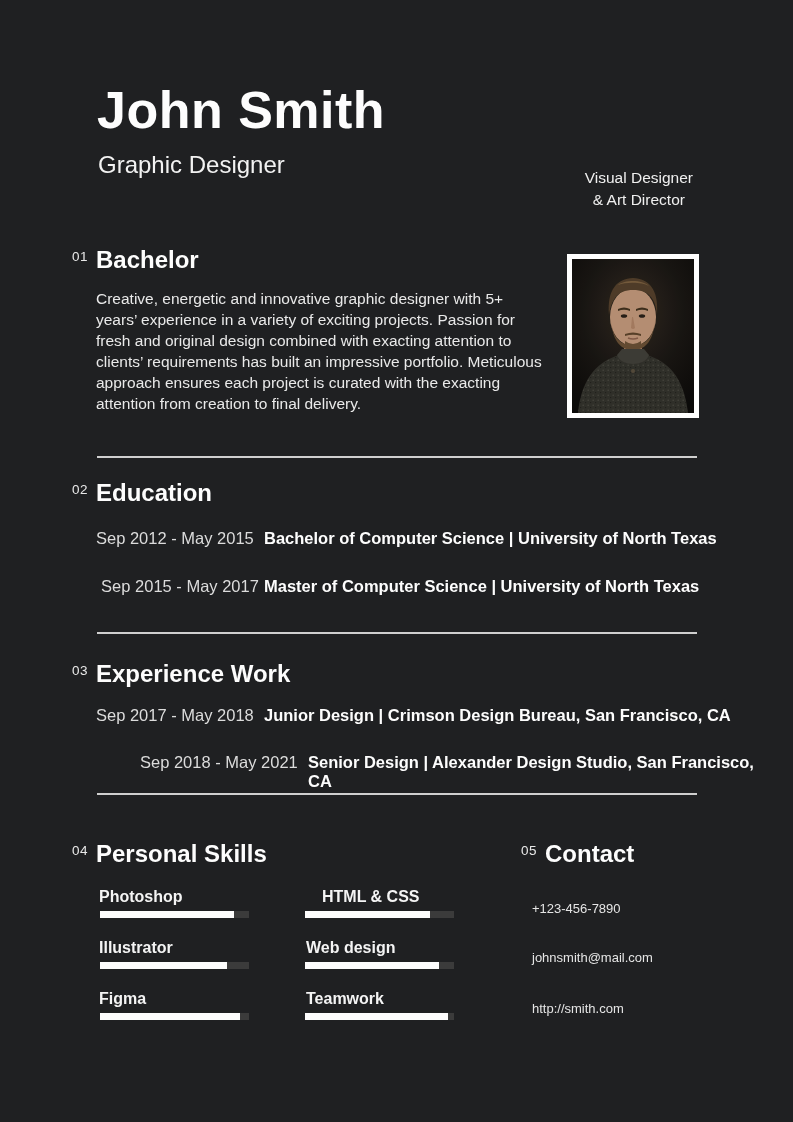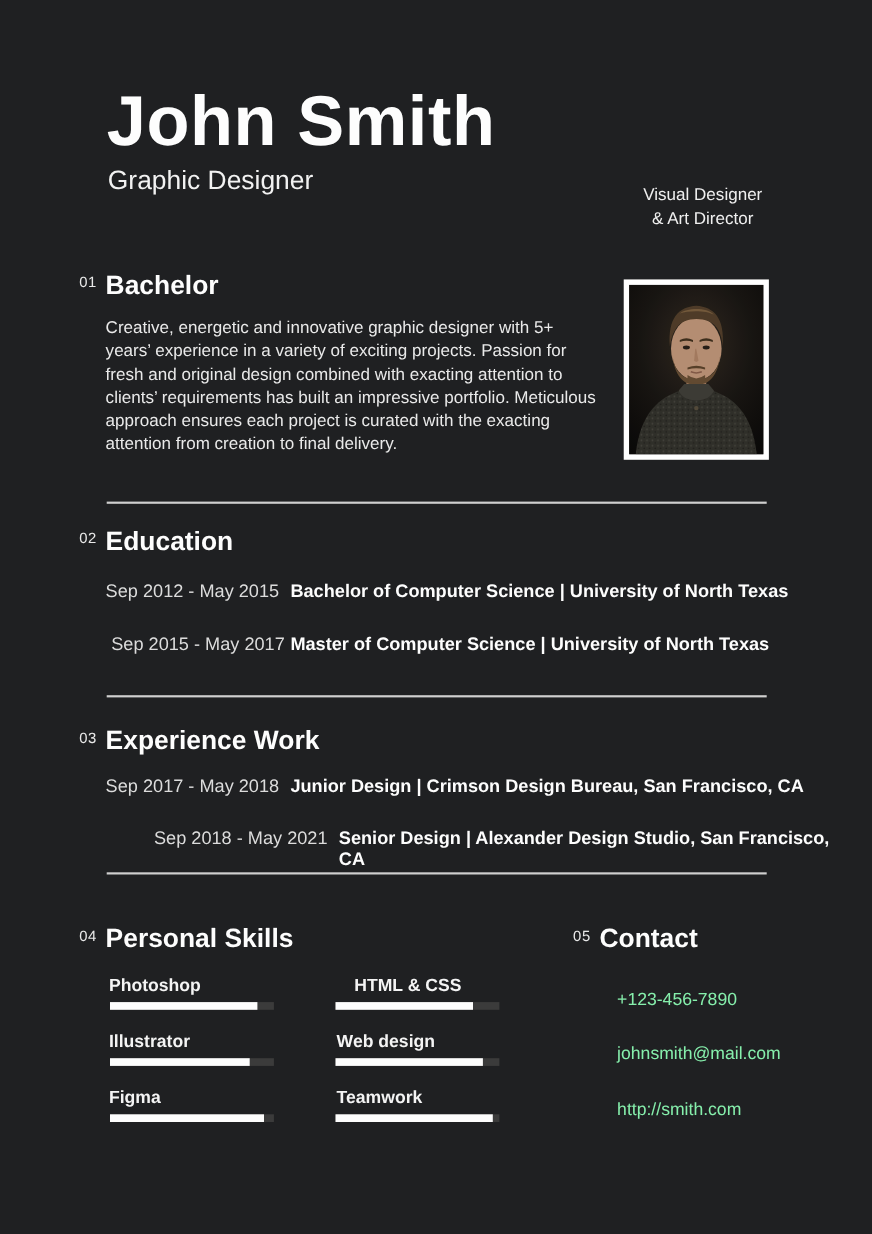--- a/index.html
+++ b/index.html
@@ -8,21 +8,21 @@
     background: #1f2022;
     font-family: "Liberation Sans", "DejaVu Sans", sans-serif;
     color: #ffffff;
     overflow: hidden;
   }
   .page { position: relative; width: 793px; height: 1122px; background: #1f2022; }
 
   
   .name {
     position: absolute; left: 97px; top: 80px;
-    font-size: 64px; font-weight: 700; letter-spacing: 0.5px;
+    font-size: 52px; font-weight: 700; letter-spacing: 0.5px;
     line-height: 60px; color: #fdfdfd;
   }
   .role {
     position: absolute; left: 98px; top: 150px;
     font-size: 24px; font-weight: 500; color: #f2f2f2; line-height: 30px;
   }
   .tagline {
     position: absolute; right: 100px; top: 167px;
     text-align: center; font-size: 15.5px; font-weight: 500;
     color: #efefef; line-height: 21.5px;
@@ -59,21 +59,21 @@
   .t-detail { font-size: 16.5px; font-weight: 700; color: #fdfdfd; }
 
   
   .skill-label { position: absolute; font-size: 16px; font-weight: 600; color: #f4f4f4; }
   .skill-bar {
     position: absolute; width: 149px; height: 7px; background: #3b3b3b;
   }
   .skill-fill { height: 7px; background: #fdfdfd; }
 
   
-  .contact-item { position: absolute; left: 561px; font-size: 16px; font-weight: 500; color: #86efac; }
+  .contact-item { position: absolute; left: 532px; font-size: 13px; font-weight: 500; color: #e5e5e5; }
 </style>
 </head>
 <body>
 
 <div class="page">
 
   <div class="name">John Smith</div>
   <div class="role">Graphic Designer</div>
   <div class="tagline">
     <div>Visual Designer</div>

